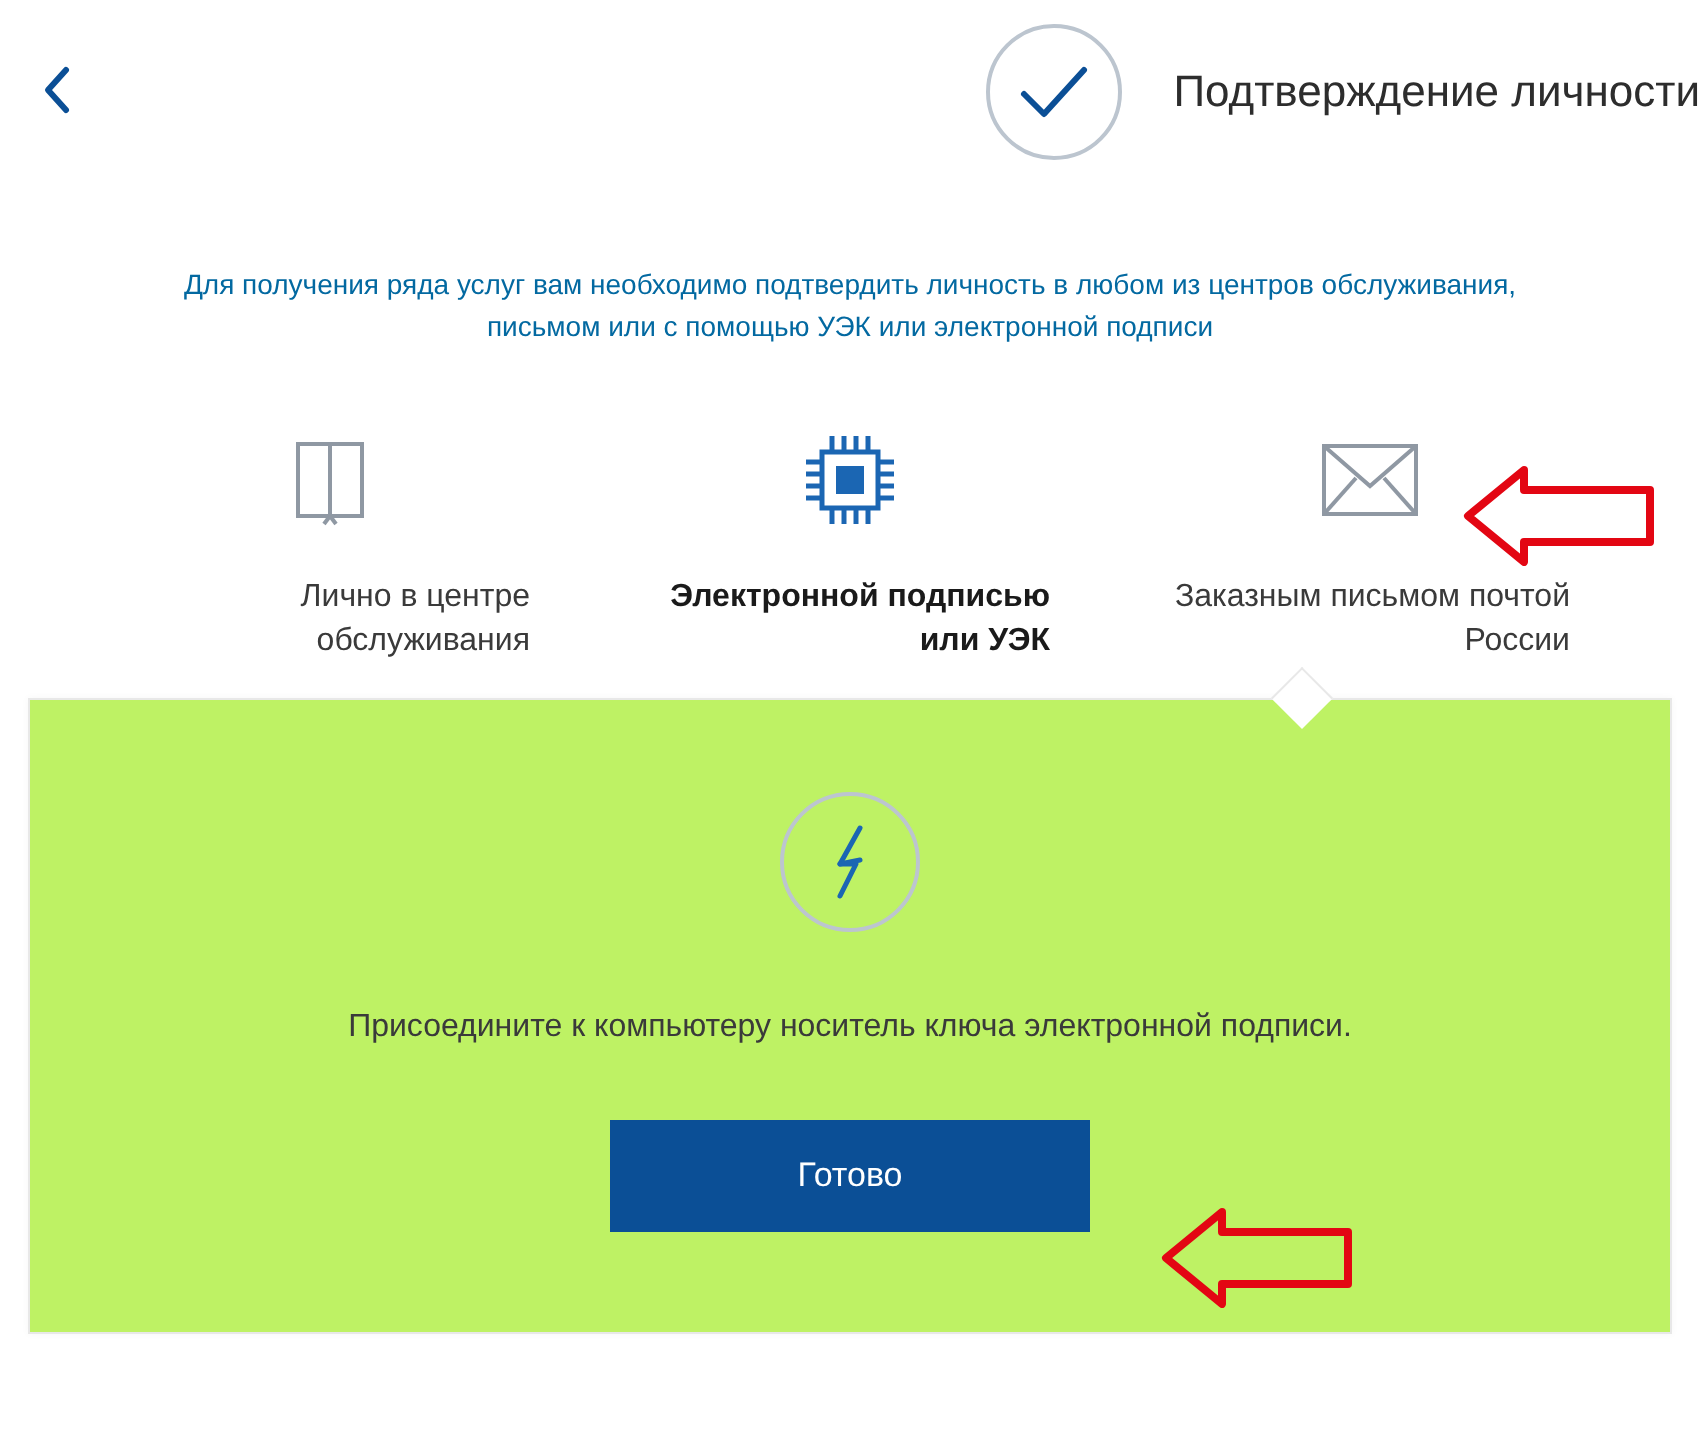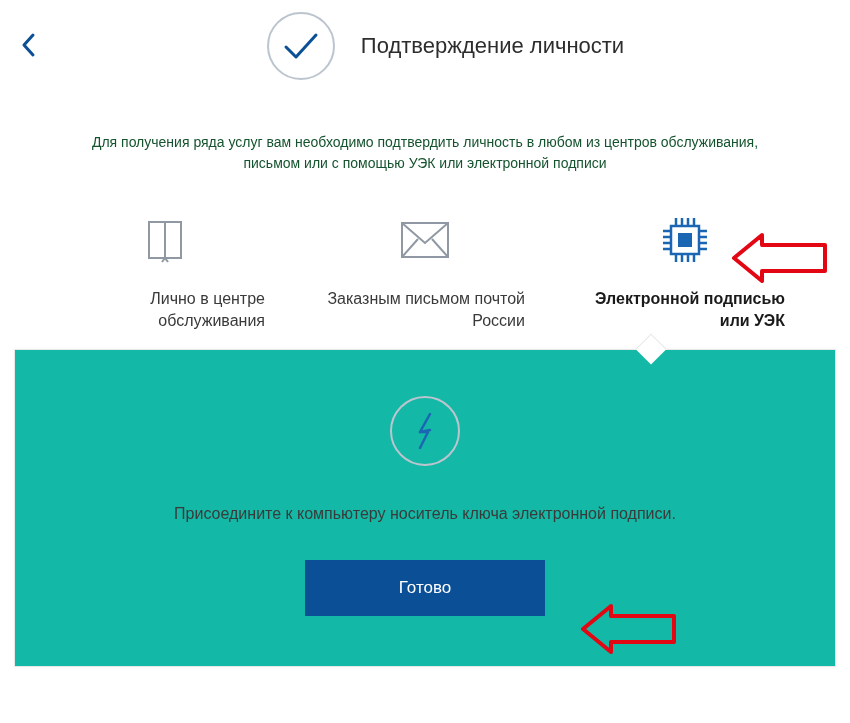--- a/index.html
+++ b/index.html
@@ -13,21 +13,21 @@
     }
     .back-btn {
       position: absolute;
       top: 32px;
       left: 20px;
       cursor: pointer;
     }
     .header {
       display: flex;
       align-items: center;
-      justify-content: center;
+      justify-content: flex-end;
       margin-top: 12px;
       gap: 26px;
       padding-left: 41px;
     }
     .check-circle {
       width: 68px;
       height: 68px;
       border: 2px solid #bcc5cf;
       border-radius: 50%;
       display: flex;
@@ -35,21 +35,21 @@
       justify-content: center;
     }
     .page-title {
       font-size: 22px;
       color: #2d2d2d;
       font-weight: normal;
     }
     .subtitle {
       text-align: center;
       font-size: 14px;
-      color: #14532d;
+      color: #0369a1;
       margin-top: 52px;
       line-height: 1.5;
       padding: 0 84px;
     }
     .options {
       display: flex;
       justify-content: center;
       gap: 60px;
       margin-top: 36px;
     }
@@ -84,21 +84,21 @@
       top: -11px;
       left: 640px;
       width: 22px;
       height: 22px;
       background: #ffffff;
       border-top: 1px solid #e8e8e8;
       border-left: 1px solid #e8e8e8;
       transform: rotate(45deg);
     }
     .panel {
-      background: #14b8a6;
+      background: #bef264;
       border: 1px solid #e8e8e8;
       margin: 0 14px;
       padding: 46px 30px 50px;
       text-align: center;
       box-shadow: 0 0 4px rgba(0,0,0,0.04);
     }
     .panel-circle {
       width: 70px;
       height: 70px;
       border: 2px solid #bcc5cf;
@@ -152,32 +152,20 @@
   <div class="option">
     <div class="option-icon">
       <svg width="48" height="48" viewBox="0 0 48 48">
         <rect x="8" y="6" width="32" height="36" fill="none" stroke="#8f98a3" stroke-width="2"></rect>
         <line x1="24" y1="6" x2="24" y2="42" stroke="#8f98a3" stroke-width="2"></line>
         <line x1="24" y1="42" x2="21" y2="46" stroke="#8f98a3" stroke-width="2"></line>
         <line x1="24" y1="42" x2="27" y2="46" stroke="#8f98a3" stroke-width="2"></line>
       </svg>
     </div>
     <div class="option-label">Лично в центре обслуживания</div>
-  </div>
-
-  <div class="option">
-    <div class="option-icon">
-      <svg width="50" height="38" viewBox="0 0 50 38">
-        <rect x="2" y="2" width="46" height="34" fill="none" stroke="#8f98a3" stroke-width="2"></rect>
-        <polyline points="2,2 25,22 48,2" fill="none" stroke="#8f98a3" stroke-width="2"></polyline>
-        <line x1="2" y1="36" x2="18" y2="18" stroke="#8f98a3" stroke-width="2"></line>
-        <line x1="48" y1="36" x2="32" y2="18" stroke="#8f98a3" stroke-width="2"></line>
-      </svg>
-    </div>
-    <div class="option-label">Заказным письмом почтой России</div>
   </div>
 
   <div class="option selected">
     <div class="option-icon">
       <svg width="52" height="52" viewBox="0 0 52 52">
         <rect x="12" y="12" width="28" height="28" fill="none" stroke="#1b66b3" stroke-width="2.5"></rect>
         <rect x="19" y="19" width="14" height="14" fill="#1b66b3"></rect>
         <line x1="17" y1="12" x2="17" y2="4" stroke="#1b66b3" stroke-width="2.5"></line>
         <line x1="23" y1="12" x2="23" y2="4" stroke="#1b66b3" stroke-width="2.5"></line>
         <line x1="29" y1="12" x2="29" y2="4" stroke="#1b66b3" stroke-width="2.5"></line>
@@ -191,20 +179,32 @@
         <line x1="12" y1="29" x2="4" y2="29" stroke="#1b66b3" stroke-width="2.5"></line>
         <line x1="12" y1="35" x2="4" y2="35" stroke="#1b66b3" stroke-width="2.5"></line>
         <line x1="40" y1="17" x2="48" y2="17" stroke="#1b66b3" stroke-width="2.5"></line>
         <line x1="40" y1="23" x2="48" y2="23" stroke="#1b66b3" stroke-width="2.5"></line>
         <line x1="40" y1="29" x2="48" y2="29" stroke="#1b66b3" stroke-width="2.5"></line>
         <line x1="40" y1="35" x2="48" y2="35" stroke="#1b66b3" stroke-width="2.5"></line>
       </svg>
     </div>
     <div class="option-label">Электронной подписью или УЭК</div>
   </div>
+
+  <div class="option">
+    <div class="option-icon">
+      <svg width="50" height="38" viewBox="0 0 50 38">
+        <rect x="2" y="2" width="46" height="34" fill="none" stroke="#8f98a3" stroke-width="2"></rect>
+        <polyline points="2,2 25,22 48,2" fill="none" stroke="#8f98a3" stroke-width="2"></polyline>
+        <line x1="2" y1="36" x2="18" y2="18" stroke="#8f98a3" stroke-width="2"></line>
+        <line x1="48" y1="36" x2="32" y2="18" stroke="#8f98a3" stroke-width="2"></line>
+      </svg>
+    </div>
+    <div class="option-label">Заказным письмом почтой России</div>
+  </div>
 </div>
 
 <div class="panel-wrap">
   <div class="panel">
     <div class="panel-circle">
       <svg width="28" height="38" viewBox="0 0 28 38">
         <polyline points="19,2 9,20 17,20 9,36 " fill="none" stroke="#1b66b3" stroke-width="2.5" stroke-linejoin="round" stroke-linecap="round"></polyline>
         <polyline points="9,20 19,18" fill="none" stroke="#1b66b3" stroke-width="2.5" stroke-linejoin="round" stroke-linecap="round"></polyline>
       </svg>
     </div>

